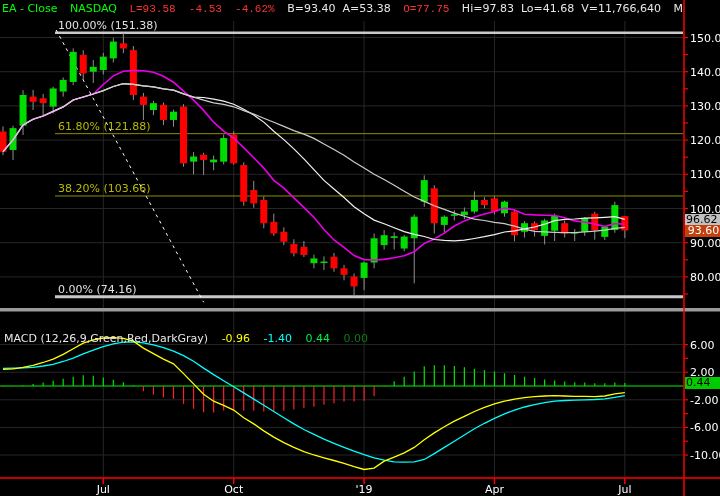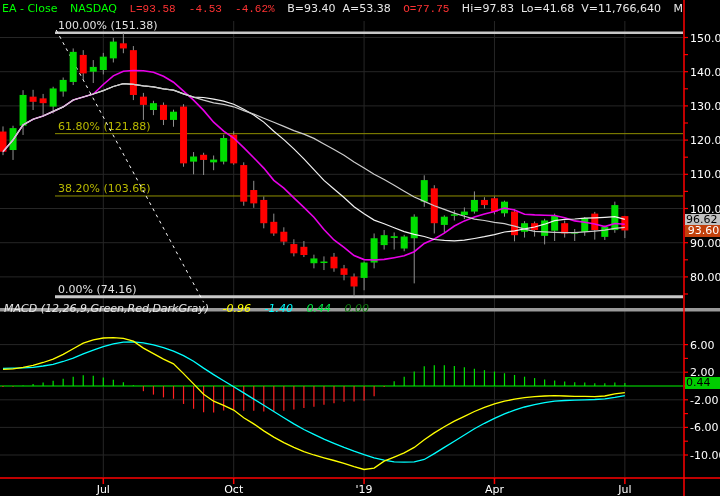--- a/index.html
+++ b/index.html
@@ -2,22 +2,22 @@
 <html><head>
 <meta charset="utf-8">
 <style>
   html,body{margin:0;padding:0;background:#000;}
   .stage{position:relative;width:720px;height:496px;background:#000;overflow:hidden;
          font-family:"DejaVu Sans","Liberation Sans",sans-serif;}
   svg{position:absolute;left:0;top:0;}
   .hdr{position:absolute;left:2px;top:1px;width:681px;height:15px;overflow:hidden;
        white-space:nowrap;font-size:11px;line-height:15px;z-index:6;}
   .hdr span{white-space:pre;margin-right:9px;}
-  .macd-lbl{position:absolute;left:4px;top:302px;height:14px;white-space:nowrap;
-            font-size:11px;line-height:14px;z-index:6;font-style:italic;}
+  .macd-lbl{position:absolute;left:4px;top:332px;height:14px;white-space:nowrap;
+            font-size:11px;line-height:14px;z-index:6;}
   .macd-lbl span{white-space:pre;margin-right:10px;}
   .c-green{color:#00ff00;} .c-red{color:#ff3333;font-family:Liberation Mono, monospace;} .c-white{color:#e8e8e8;}
   .c-yellow{color:#ffff00;} .c-cyan{color:#00ffff;} .c-green2{color:#00ee44;}
   .c-dkgreen{color:#0f7a0f;}
   .badge{position:absolute;left:685px;width:35px;height:12px;z-index:7;
          font-size:11px;line-height:12px;text-align:left;padding-left:1px;}
   .badge-gray{top:214px;background:#c0c0c0;color:#000;}
   .badge-red{top:225px;background:#c2410c;color:#fff;text-align:center;}
   .badge-green{top:377px;background:#00cc00;color:#000;}
 </style>

